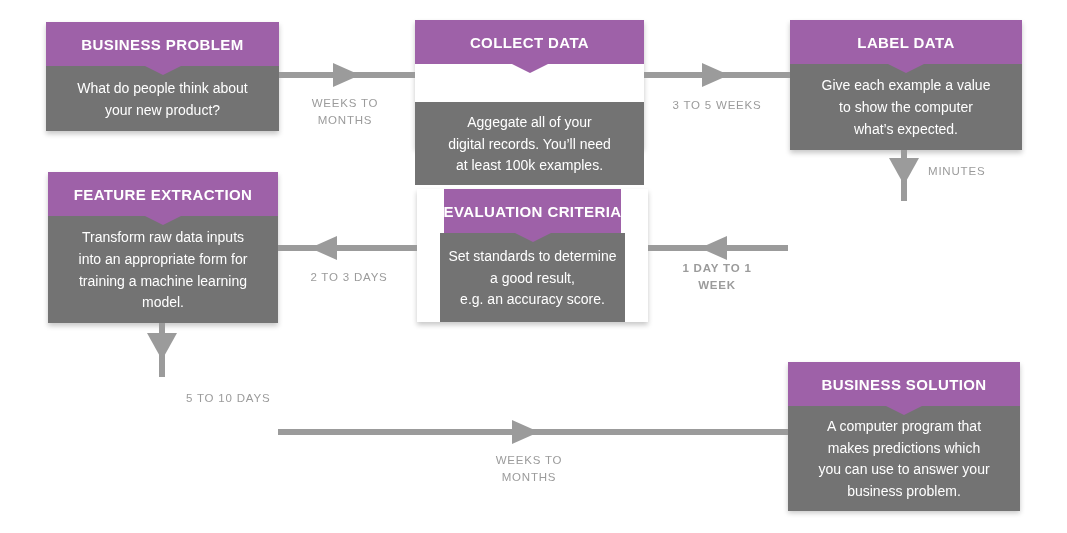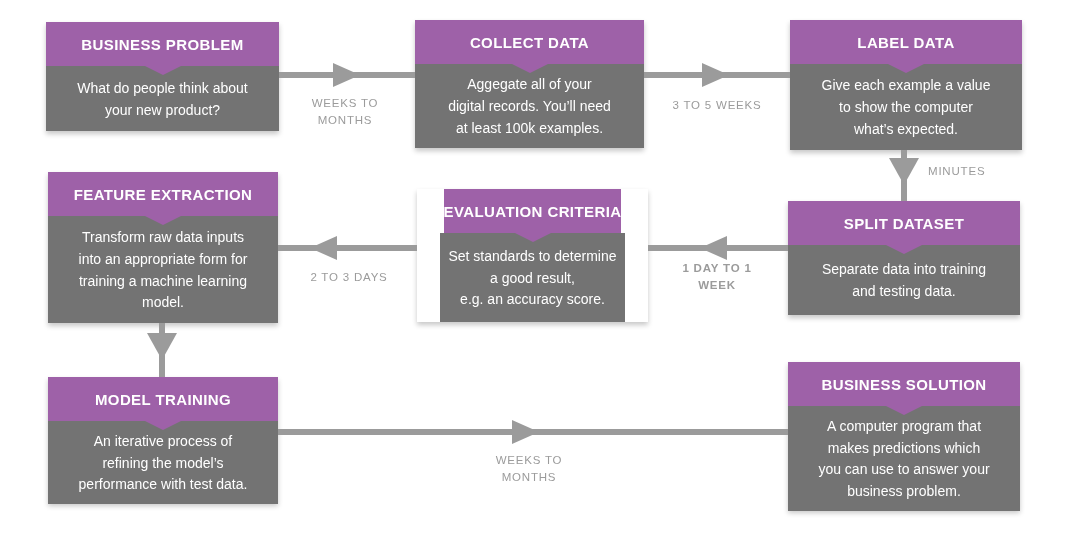--- a/index.html
+++ b/index.html
@@ -55,21 +55,21 @@
     justify-content: center;
     text-align: center;
     white-space: pre-line;
     font-size: 14px;
     line-height: 1.55;
     padding: 10px 8px 8px 8px;
   }
 
   
   .pos-business-problem   { left: 46px;  top: 22px;  width: 233px; height: 109px; }
-  .pos-collect-data       { left: 415px; top: 20px;  width: 229px; height: 128px; }
+  .pos-collect-data       { left: 415px; top: 20px;  width: 229px; height: 128px; gap: 38px; }
   .pos-label-data         { left: 790px; top: 20px;  width: 232px; height: 130px; }
   .pos-feature-extraction { left: 48px;  top: 172px; width: 230px; height: 151px; }
   .pos-evaluation-criteria{ left: 417px; top: 189px; width: 231px; height: 133px; align-items: center; }
   .pos-split-dataset      { left: 788px; top: 201px; width: 232px; height: 114px; }
   .pos-model-training     { left: 48px;  top: 377px; width: 230px; height: 126px; }
   .pos-business-solution  { left: 788px; top: 362px; width: 232px; height: 148px; }
 
   
   .hline { position: absolute; height: 6px; background: #9b9b9b; }
   .vline { position: absolute; width: 6px;  background: #9b9b9b; }
@@ -165,38 +165,21 @@
   <div class="box pos-evaluation-criteria">
     <div class="box-hd">
         <span>EVALUATION CRITERIA</span>
         <span class="notch"></span>
       </div>
     <div class="box-bd">Set standards to determine
 a good result,
 e.g. an accuracy score.</div>
   </div>
 
-  <div class="box pos-split-dataset">
-    <div class="box-hd">
-        <span>SPLIT DATASET</span>
-        <span class="notch"></span>
-      </div>
-    <div class="box-bd">Separate data into training
-and testing data.</div>
-  </div>
-
-  <div class="box pos-model-training">
-    <div class="box-hd">
-        <span>MODEL TRAINING</span>
-        <span class="notch"></span>
-      </div>
-    <div class="box-bd">An iterative process of
-refining the model’s
-performance with test data.</div>
-  </div>
+
 
   <div class="box pos-business-solution">
     <div class="box-hd">
         <span>BUSINESS SOLUTION</span>
         <span class="notch"></span>
       </div>
     <div class="box-bd">A computer program that
 makes predictions which
 you can use to answer your
 business problem.</div>

